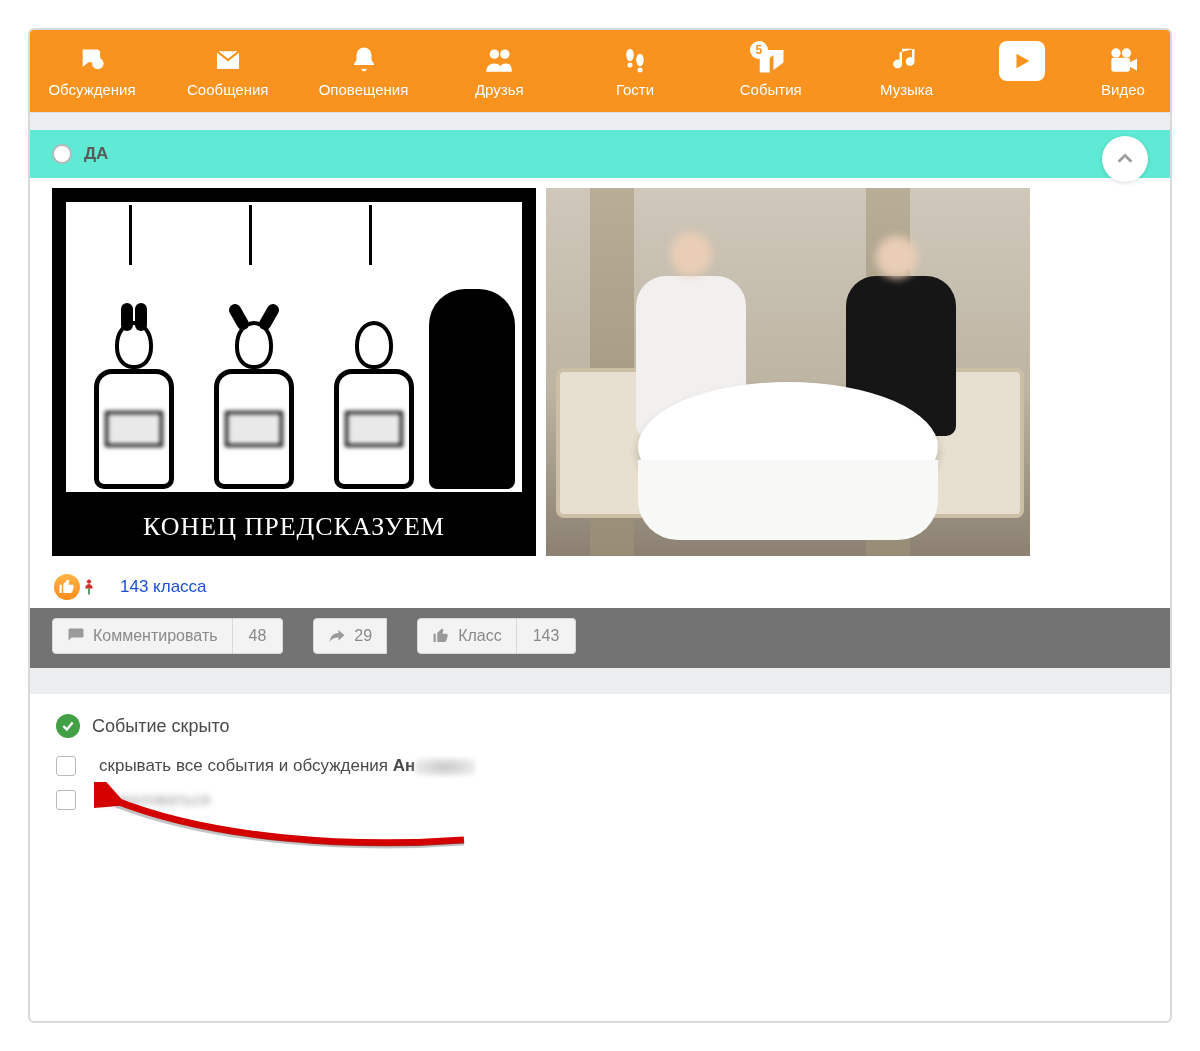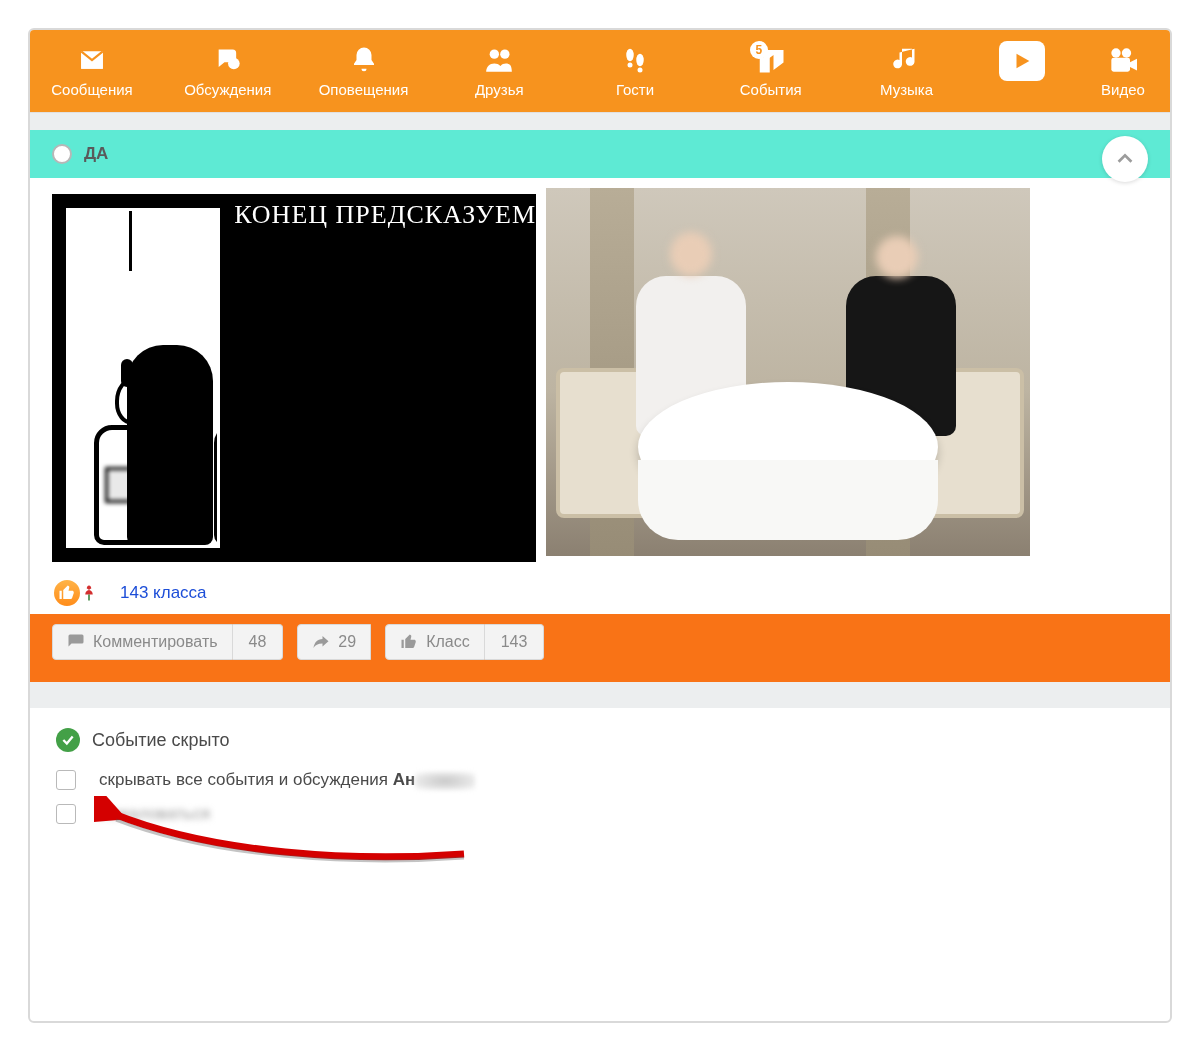--- a/index.html
+++ b/index.html
@@ -104,22 +104,21 @@
   }
   .img-card {
     width: 484px; height: 368px;
     background: #ddd;
     position: relative;
     overflow: hidden;
   }
   .img-card.left {
     background: #000;
     display: flex;
-    flex-direction: row;
-    margin-top: 6px;
+    flex-direction: column;
   }
   .demot-inner {
     flex: 1;
     margin: 14px;
     border: 3px solid #fff;
     background: #fff;
     position: relative;
     overflow: hidden;
   }
   .demot-caption {
@@ -223,23 +222,23 @@
     display:flex; align-items:center; justify-content:center;
     border:2px solid #fff;
   }
   .react-ic.thumb { background: linear-gradient(#ffb347,#ff8c1a); margin-right:-8px; z-index:2;}
   .react-ic.flower { background:#fff; z-index:1;}
   .react-ic svg { width:18px; height:18px; }
   .react-count { color:#1d4ed8; font-size:17px; margin-left:6px;}
 
   
   .actions-row {
-    background:#f97316;
-    padding: 10px 22px 22px 22px;
-    display:flex; gap:14px;
+    background:#737373;
+    padding: 10px 22px 14px 22px;
+    display:flex; gap:30px;
   }
   .action-group { display:flex; }
   .btn {
     display:flex; align-items:center; gap:8px;
     background:#f3f3f3;
     border:1px solid #d9d9d9;
     padding: 8px 14px;
     color:#8a8a8a;
     font-size:16px;
     cursor:pointer;
@@ -286,36 +285,36 @@
   }
 </style>
 </head>
 <body>
 
 <div class="frame">
 
   <div class="topnav">
     <div class="nav-item">
       <span class="nav-icon">
+        <svg viewBox="0 0 24 24" width="32" height="28">
+            <path d="M4 3h12a3 3 0 0 1 3 3v5a3 3 0 0 1-3 3H9l-5 4v-4a3 3 0 0 1 0-0z"></path>
+            <circle cx="17" cy="15" r="5"></circle>
+          </svg>
+      </span>
+      <span class="nav-label">Обсуждения</span>
+    </div>
+    <div class="nav-item">
+      <span class="nav-icon">
         <svg viewBox="0 0 24 24" width="32" height="26">
             <path d="M2 4h20v16H2z M2 4l10 8 10-8" fill="#fff" stroke="#f7931e" stroke-width="0"></path>
             <path d="M2 4h20v16H2z" fill="#fff"></path>
             <path d="M2 4l10 8 10-8" fill="none" stroke="#f7931e" stroke-width="2"></path>
           </svg>
       </span>
       <span class="nav-label">Сообщения</span>
-    </div>
-    <div class="nav-item">
-      <span class="nav-icon">
-        <svg viewBox="0 0 24 24" width="32" height="28">
-            <path d="M4 3h12a3 3 0 0 1 3 3v5a3 3 0 0 1-3 3H9l-5 4v-4a3 3 0 0 1 0-0z"></path>
-            <circle cx="17" cy="15" r="5"></circle>
-          </svg>
-      </span>
-      <span class="nav-label">Обсуждения</span>
     </div>
     <div class="nav-item">
       <span class="nav-icon">
         <svg viewBox="0 0 24 24" width="30" height="30">
             <path d="M12 2a6 6 0 0 0-6 6v4l-2 3v1h16v-1l-2-3V8a6 6 0 0 0-6-6zM10 19a2 2 0 0 0 4 0z"></path>
           </svg>
       </span>
       <span class="nav-label">Оповещения</span>
     </div>
     <div class="nav-item">

